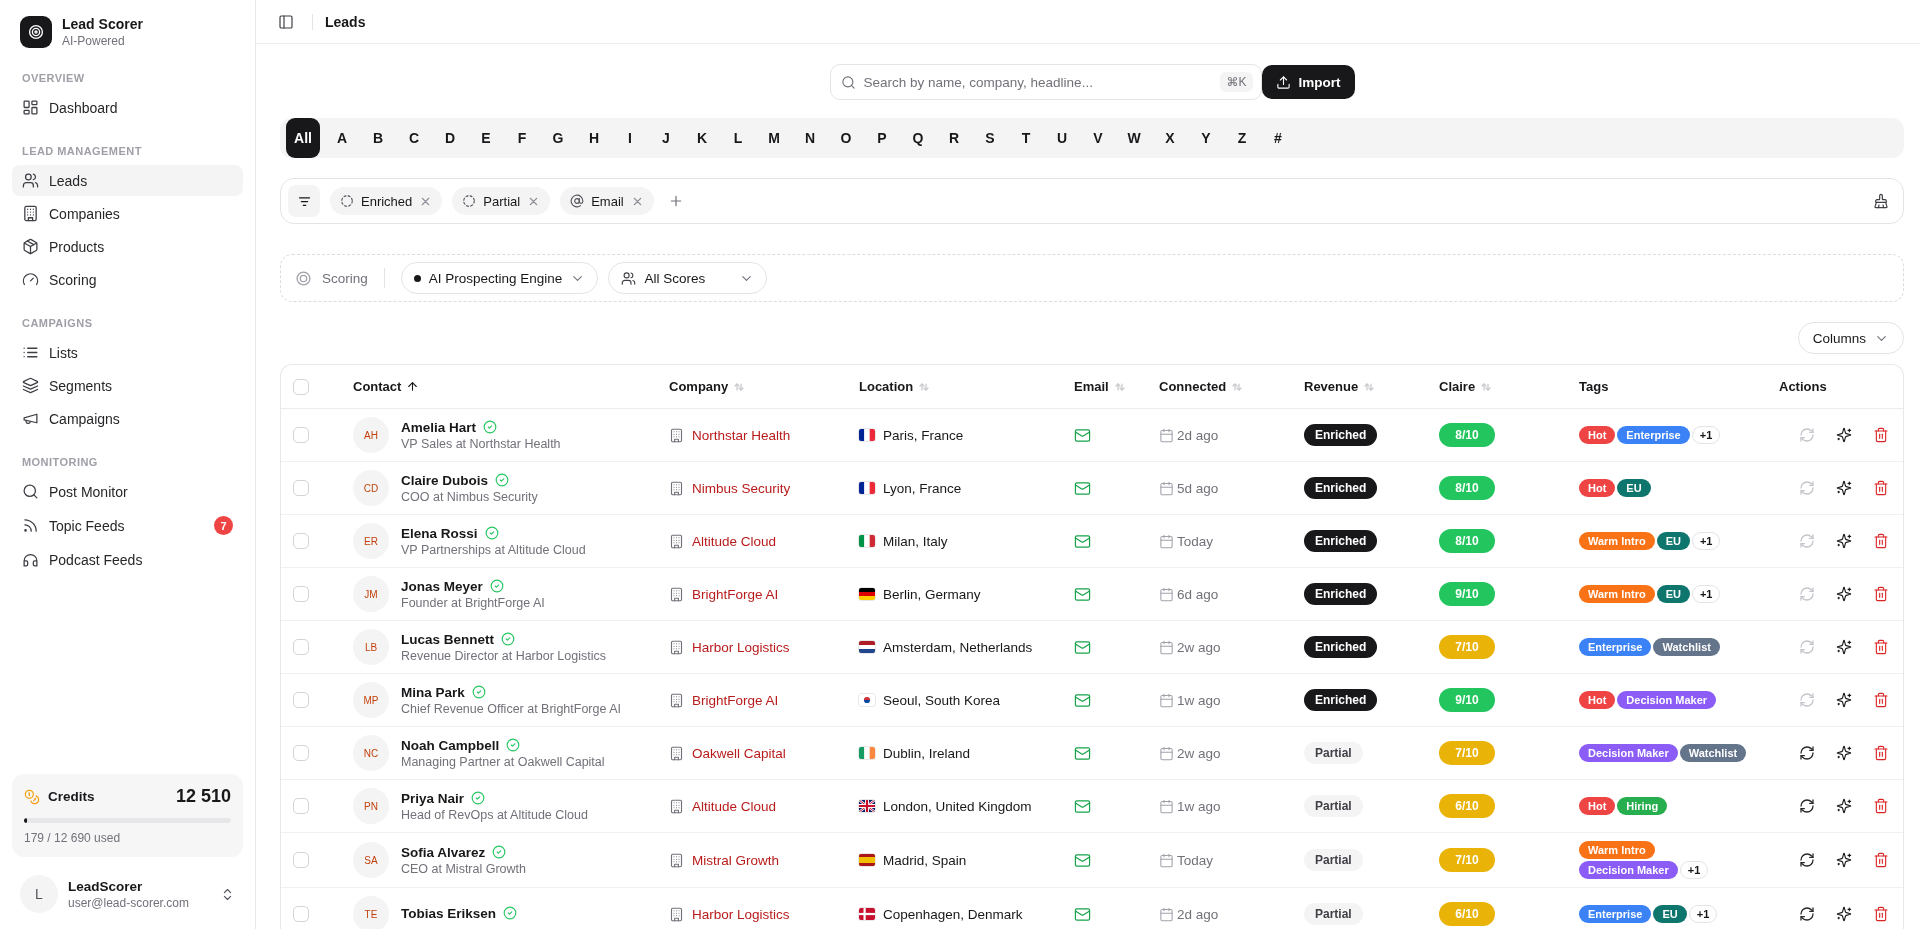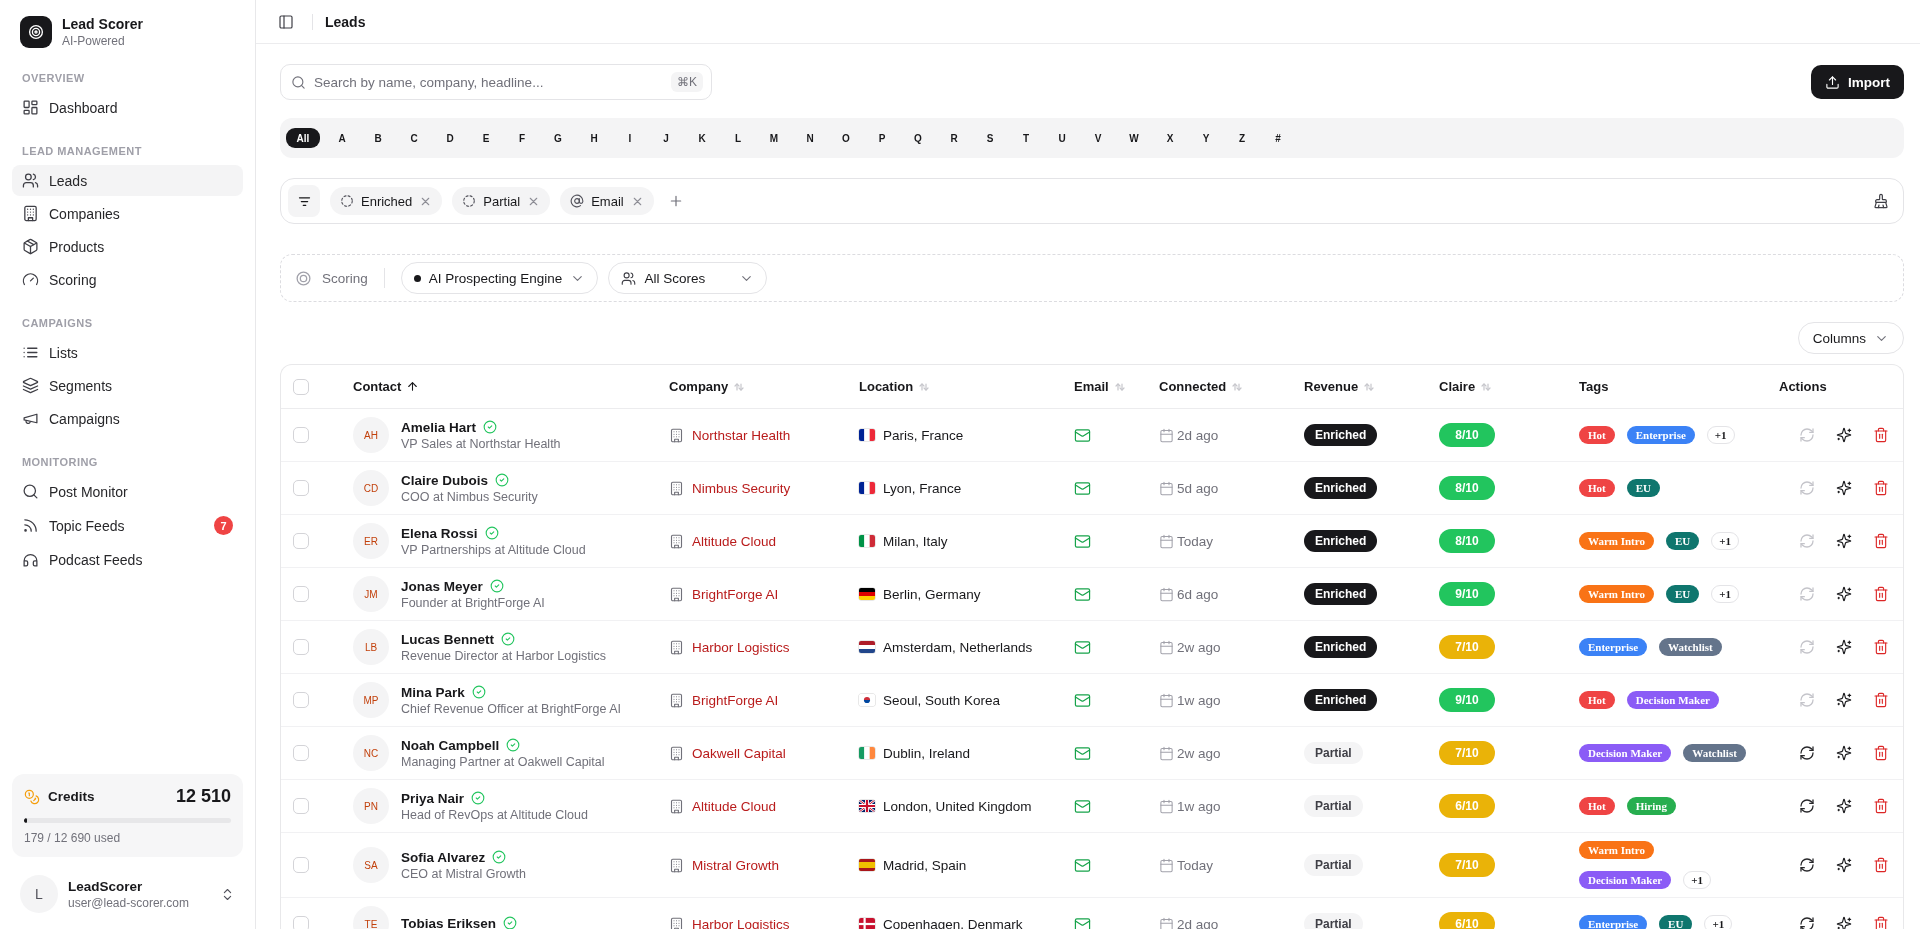--- a/index.html
+++ b/index.html
@@ -35,29 +35,29 @@
   .user-caret { margin-left:auto; color:#52525b; }
 
   
   .main { flex:1; display:flex; flex-direction:column; min-width:0; }
   .topbar { height:44px; min-height:44px; border-bottom:1px solid #ececee; display:flex; align-items:center; padding:0 16px; gap:12px; }
   .tog-btn { width:28px; height:28px; border:0; background:transparent; color:#3f3f46; display:flex; align-items:center; justify-content:center; cursor:pointer; border-radius:6px; }
   .topbar-divider { width:1px; height:16px; background:#e4e4e7; }
   .page-title { font-size:14px; font-weight:600; }
   .content { flex:1; padding:20px 16px 0 24px; display:flex; flex-direction:column; overflow:hidden; }
 
-  .row-search { display:flex; align-items:center; justify-content:space-between; }
+  .row-search { display:flex; align-items:center; justify-content:center; }
   .searchbox { width:432px; height:36px; border:1px solid #e4e4e7; border-radius:10px; display:flex; align-items:center; gap:8px; padding:0 8px 0 10px; color:#71717a; background:#fff; }
   .searchbox input { border:0; outline:0; flex:1; font-family:inherit; font-size:13.5px; color:#18181b; background:transparent; }
   .searchbox input::placeholder { color:#71717a; }
   .kbd { background:#f4f4f5; border-radius:6px; font-size:12px; color:#71717a; padding:3px 6px; }
   .import-btn { height:34px; background:#18181b; color:#fff; border:0; border-radius:10px; display:flex; align-items:center; gap:8px; padding:0 14px; font-size:13.5px; font-weight:600; cursor:pointer; font-family:inherit; }
 
   .alpha-bar { margin-top:18px; background:#f4f4f5; border-radius:12px; height:40px; min-height:40px; display:flex; align-items:center; padding:0 6px; gap:8px; }
-  .alpha { min-width:28px; height:20px; border:0; background:transparent; border-radius:8px; font-size:10px; font-weight:600; color:#18181b; display:flex; align-items:center; justify-content:center; cursor:pointer; font-family:inherit; }
+  .alpha { min-width:28px; height:40px; border:0; background:transparent; border-radius:8px; font-size:14px; font-weight:600; color:#18181b; display:flex; align-items:center; justify-content:center; cursor:pointer; font-family:inherit; }
   .alpha.active { background:#18181b; color:#fff; min-width:34px; border-radius:9px; }
 
   .filter-bar { margin-top:20px; border:1px solid #e4e4e7; border-radius:14px; height:46px; min-height:46px; display:flex; align-items:center; padding:0 14px 0 7px; gap:10px; }
   .funnel-btn { width:32px; height:32px; min-width:32px; background:#f4f4f5; border:0; border-radius:8px; color:#18181b; cursor:pointer; display:flex; align-items:center; justify-content:center; }
   .chip { height:28px; background:#f4f4f5; border-radius:999px; display:flex; align-items:center; gap:7px; padding:0 10px; font-size:13px; color:#18181b; cursor:pointer; }
   .chip .icn { color:#52525b; }
   .chip-x { color:#8e8e96; display:flex; cursor:pointer; }
   .chip-add { border:0; background:transparent; color:#71717a; cursor:pointer; display:flex; padding:4px; }
   .clear-btn { margin-left:auto; border:0; background:transparent; color:#3f3f46; cursor:pointer; display:flex; }
 
@@ -93,21 +93,21 @@
   .company-cell .icn { color:#71717a; }
   .loc-cell { gap:8px; }
   .flag { border-radius:2px; box-shadow:0 0 0 .5px rgba(0,0,0,.18); min-width:16px; }
   .mail-cell .icn { color:#16a34a; }
   .conn-cell { gap:3px; color:#71717a; }
   .conn-cell .icn { color:#a1a1aa; }
   .status-pill { font-size:12px; font-weight:600; border-radius:999px; padding:4px 11px; white-space:nowrap; }
   .status-Enriched { background:#18181b; color:#fff; }
   .status-Partial { background:#f4f4f5; color:#3f3f46; }
   .score-pill { width:56px; text-align:center; font-size:12px; font-weight:700; color:#fff; border-radius:999px; padding:5px 0; }
-  .tags-cell { flex-wrap:wrap; gap:12px;font-family:Liberation Serif, serif; }
+  .tags-cell { flex-wrap:wrap; gap:2px; }
   .tag { font-size:11px; font-weight:700; color:#fff; border-radius:999px; padding:3px 9px; white-space:nowrap; }
   .tag-extra { font-size:11px; font-weight:600; color:#18181b; background:#fff; border:1px solid #e4e4e7; border-radius:999px; padding:2px 7px; }
   .actions-cell { gap:21px; padding-left:36px; }
   .act-btn { border:0; background:transparent; padding:0; cursor:pointer; display:flex; }
   .act-refresh { color:#c4c4ca; }
   .act-refresh.dark { color:#27272a; }
   .act-sparkles { color:#18181b; }
   .act-trash { color:#dc2626; }
 </style>
 </head>

